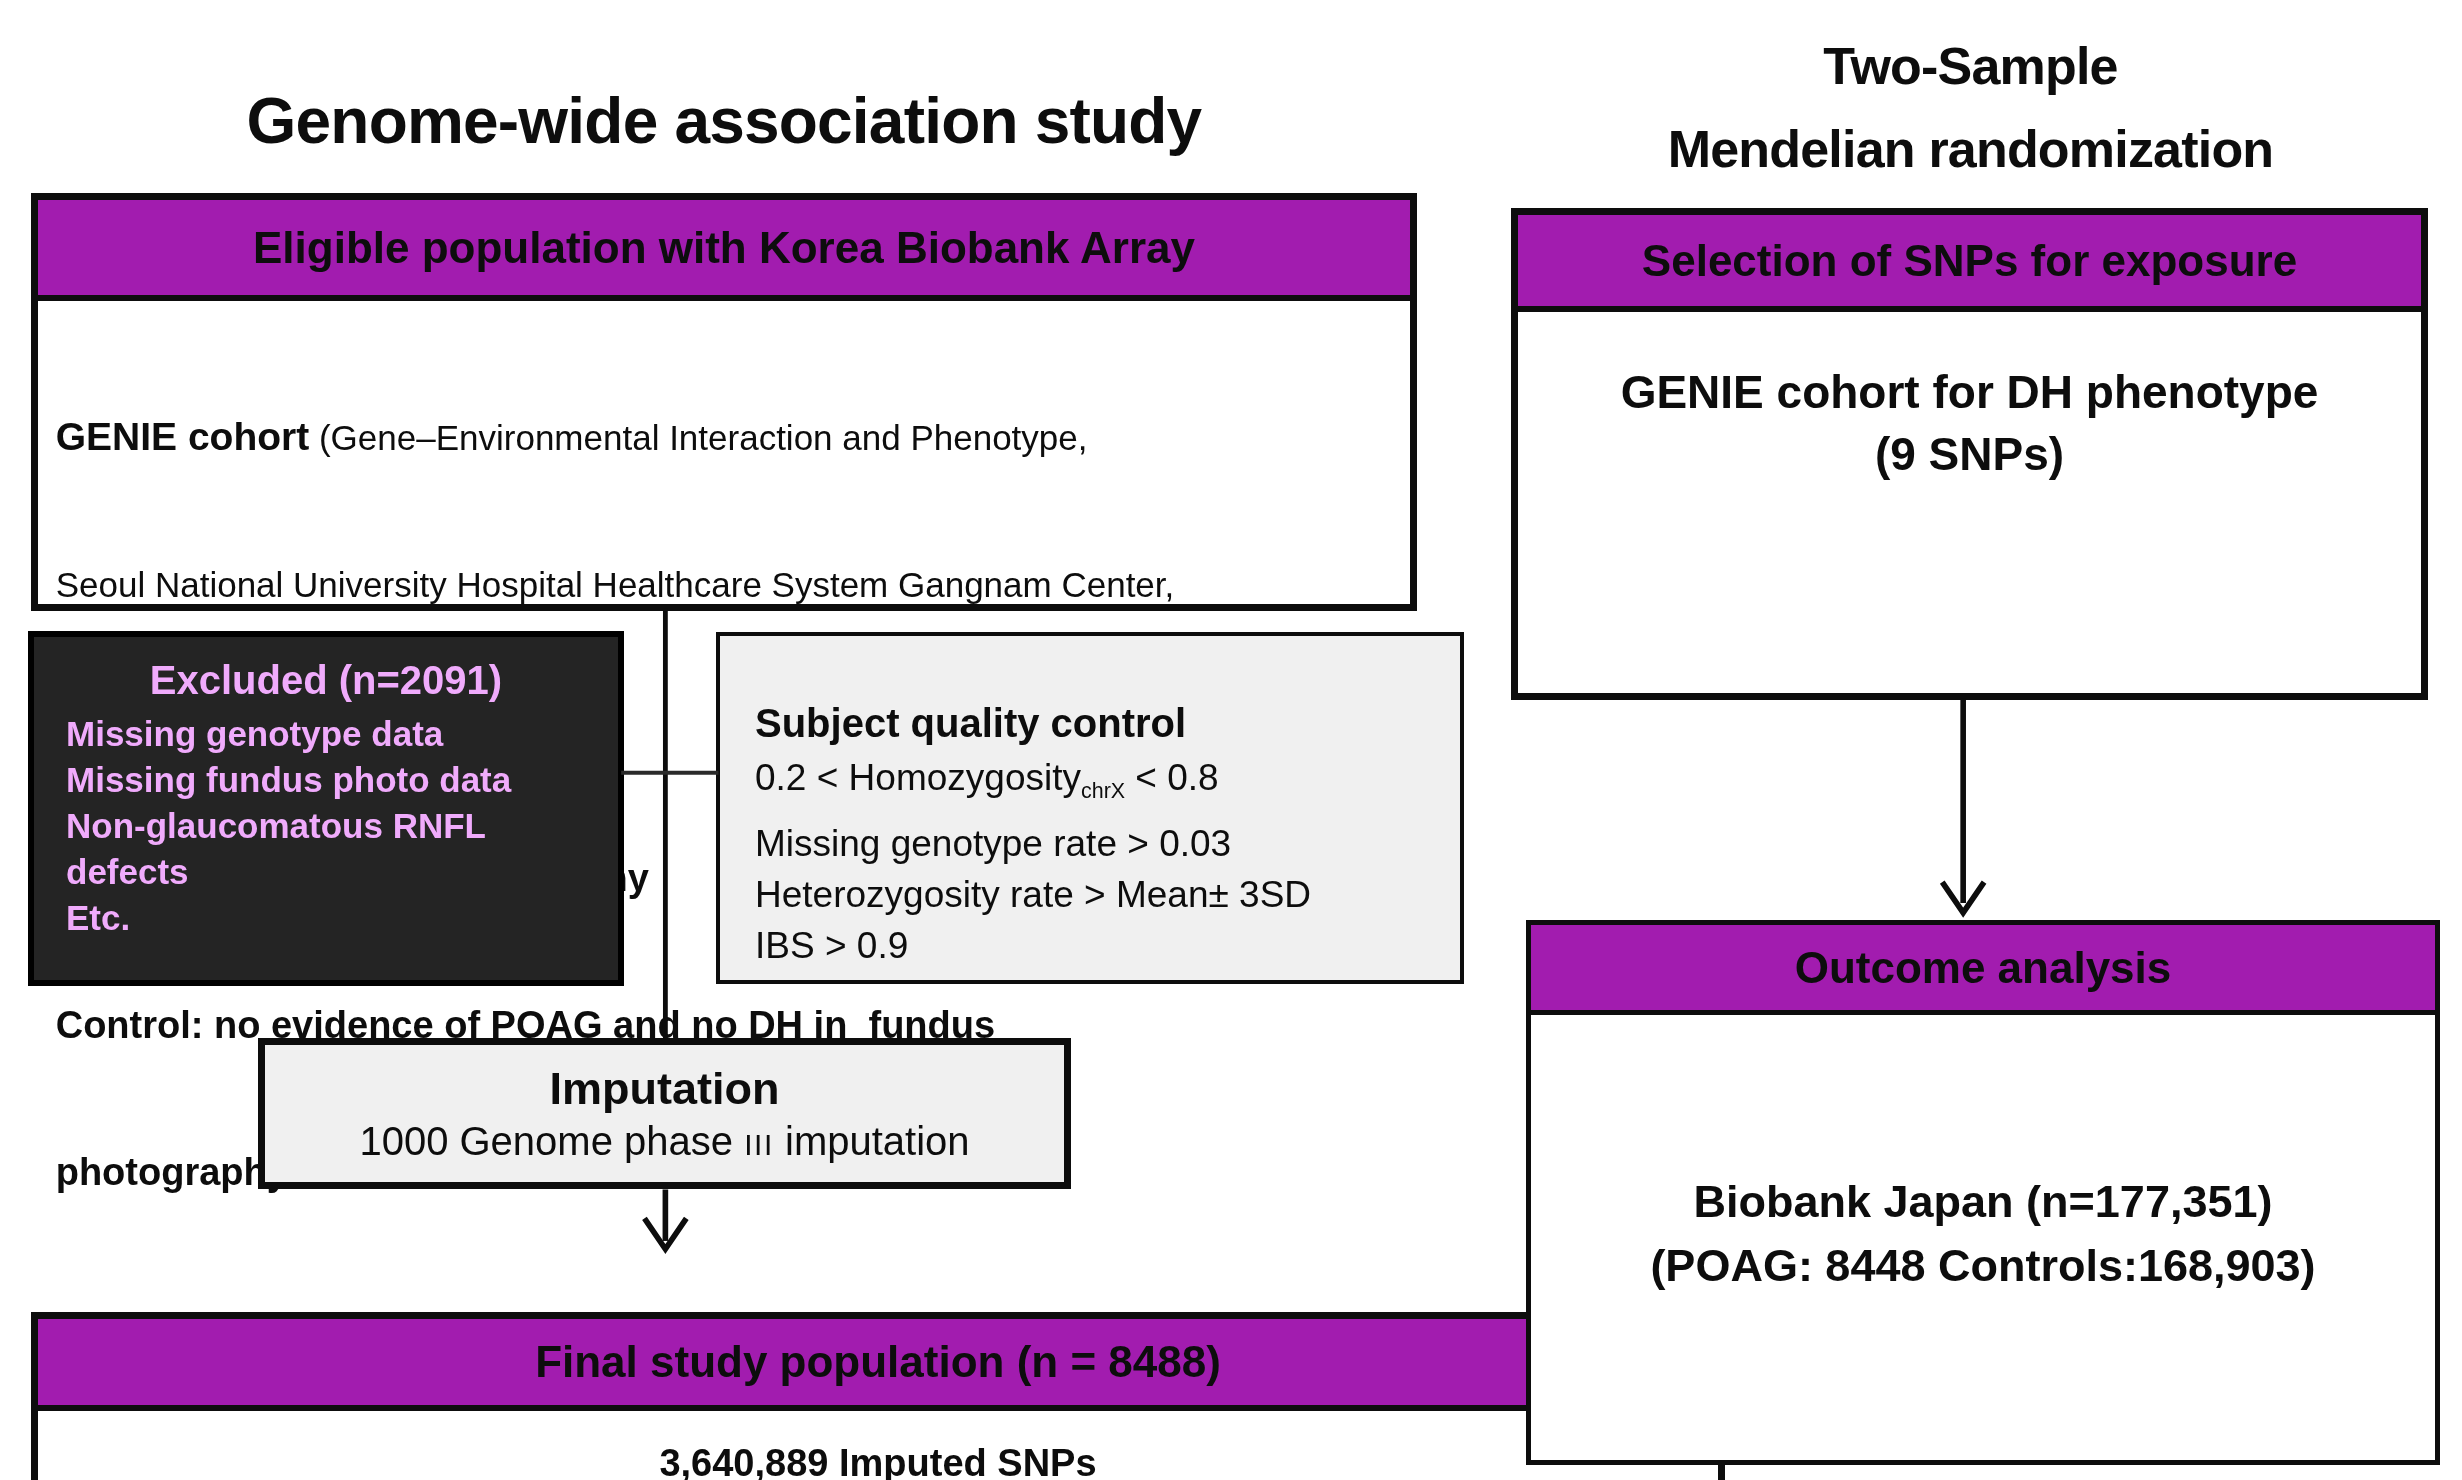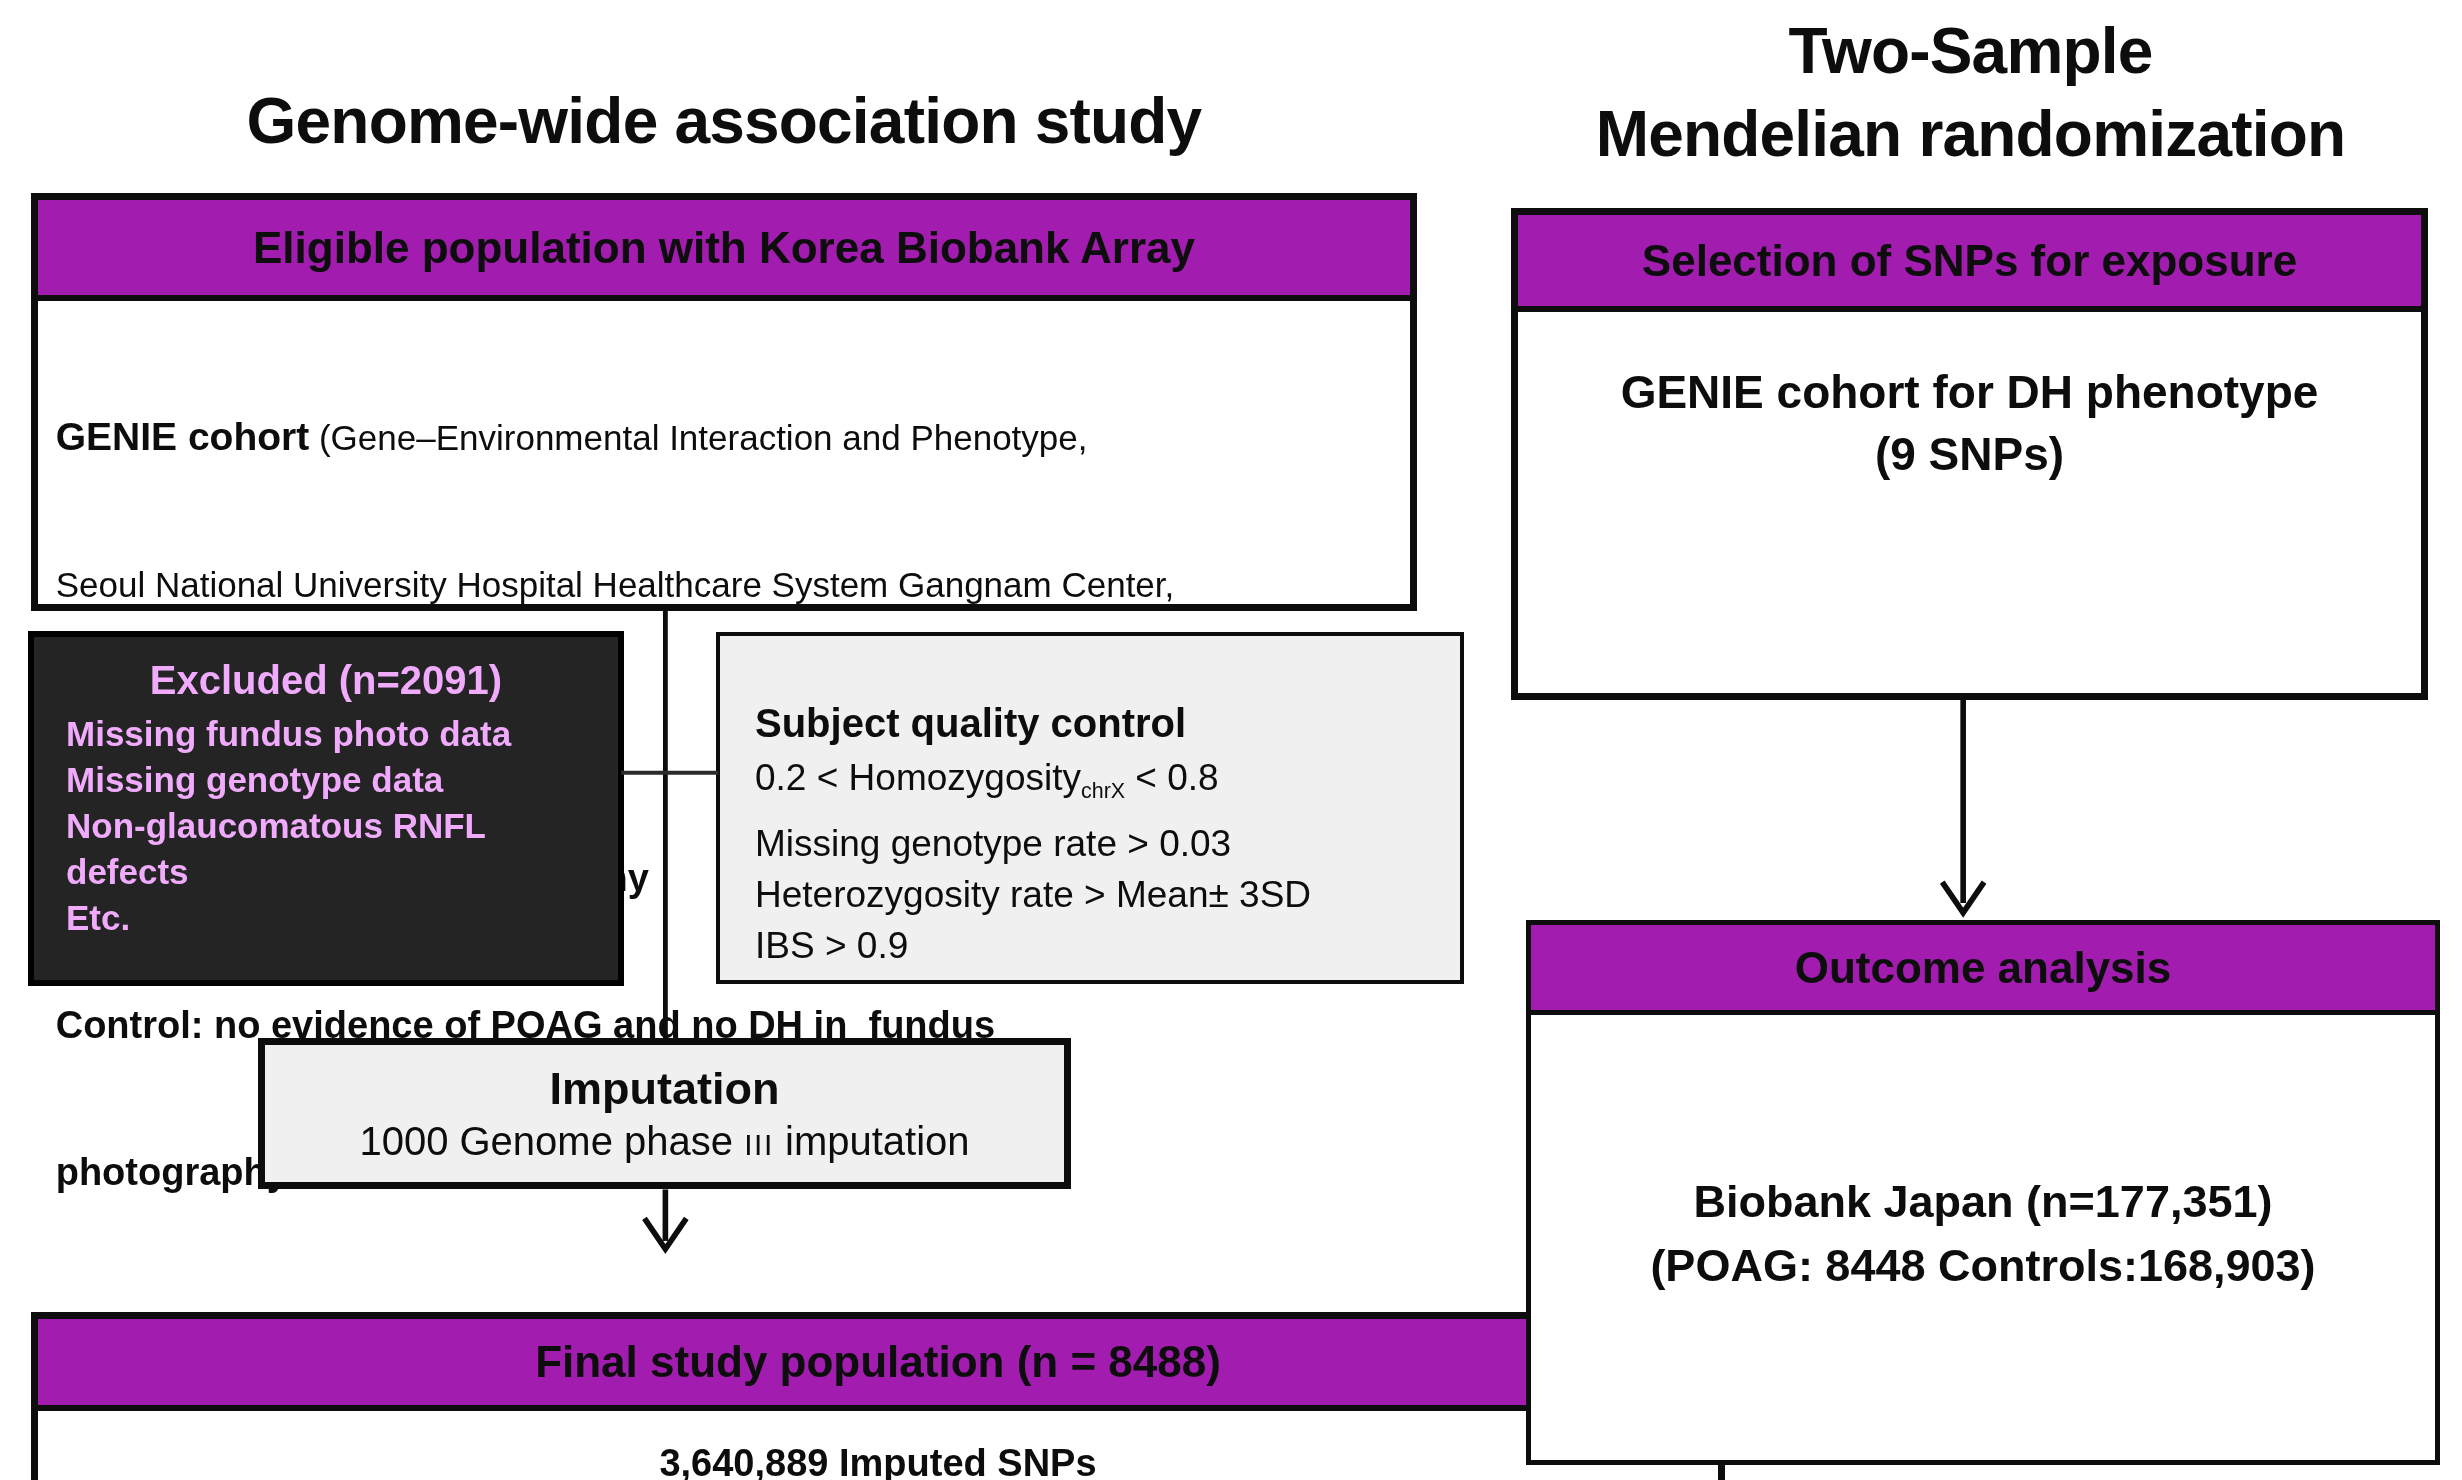--- a/index.html
+++ b/index.html
@@ -3,21 +3,21 @@
 <meta charset="utf-8">
 <style>
   html,body{margin:0;padding:0;background:#ffffff;}
   #canvas{
     position:relative;width:2462px;height:1481px;background:#ffffff;
     font-family:"Liberation Sans",sans-serif;color:#0d0d0d;overflow:hidden;
   }
   .abs{position:absolute;box-sizing:border-box;}
   .col-title{font-weight:700;text-align:center;}
   #gwas-title{left:0;top:77px;width:1448px;font-size:64px;line-height:89px;letter-spacing:-0.8px;}
-  #mr-title{left:1495px;top:10px;width:951px;font-size:64px;line-height:83px;letter-spacing:-0.8px;}
+  #mr-title{left:1495px;top:25px;width:951px;font-size:52px;line-height:83px;letter-spacing:-0.8px;}
 
   .fbox{border:7.2px solid #0d0d0d;background:#ffffff;}
   .box-header{
     background:#a21caf;border-bottom:6.4px solid #0d0d0d;
     display:flex;align-items:center;justify-content:center;
     font-weight:700;font-size:44px;
   }
 
   
   #eligible-box{left:31px;top:193px;width:1386px;height:418px;}
@@ -81,22 +81,22 @@
       <div>n = 10,579)</div>
       <div class="b">Case: DH in fundus photography</div>
       <div class="b">Control: no evidence of POAG and no DH in  fundus</div>
       <div class="b">photography</div>
     </div>
   </div>
 
   <div class="abs" id="excluded-box">
     <div id="excluded-title">Excluded (n=2091)</div>
     <div id="excluded-items">
+      <div>Missing genotype data</div>
       <div>Missing fundus photo data</div>
-      <div>Missing genotype data</div>
       <div>Non-glaucomatous RNFL</div>
       <div>defects</div>
       <div>Etc.</div>
     </div>
   </div>
 
   <div class="abs" id="qc-box">
     <div id="qc-content">
       <div id="qc-title">Subject quality control</div>
       <div><span>0.2 &lt; Homozygosity</span><sub>chrX</sub><span> &lt; 0.8</span></div>

